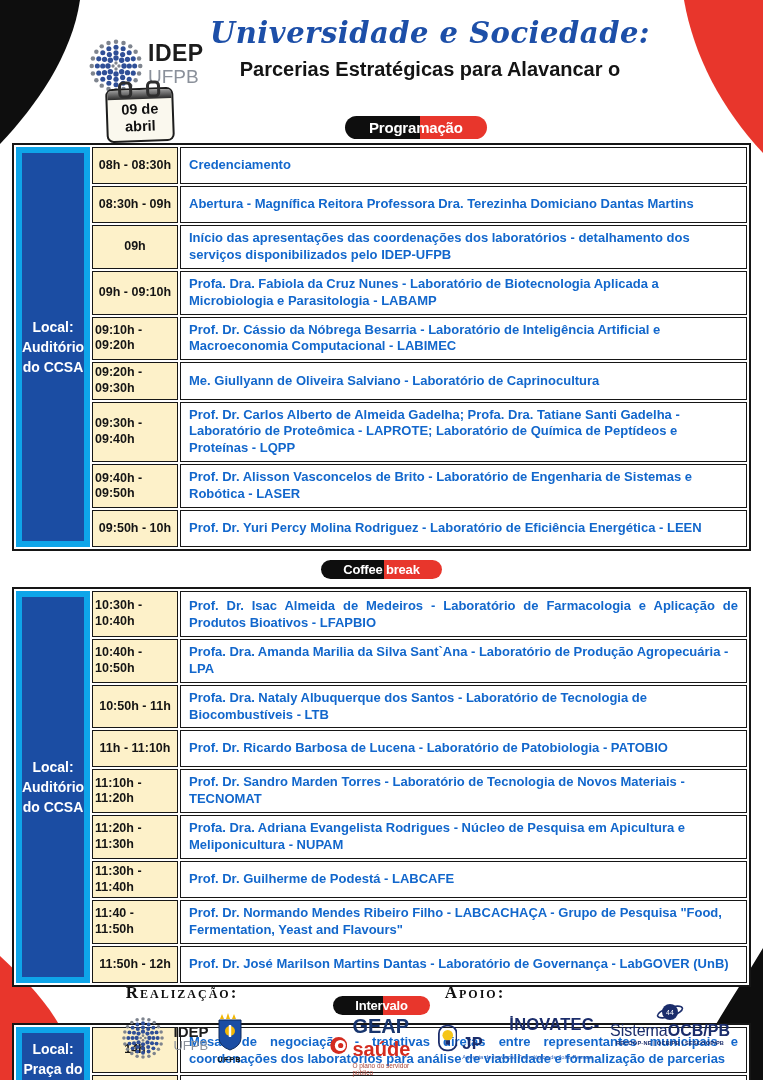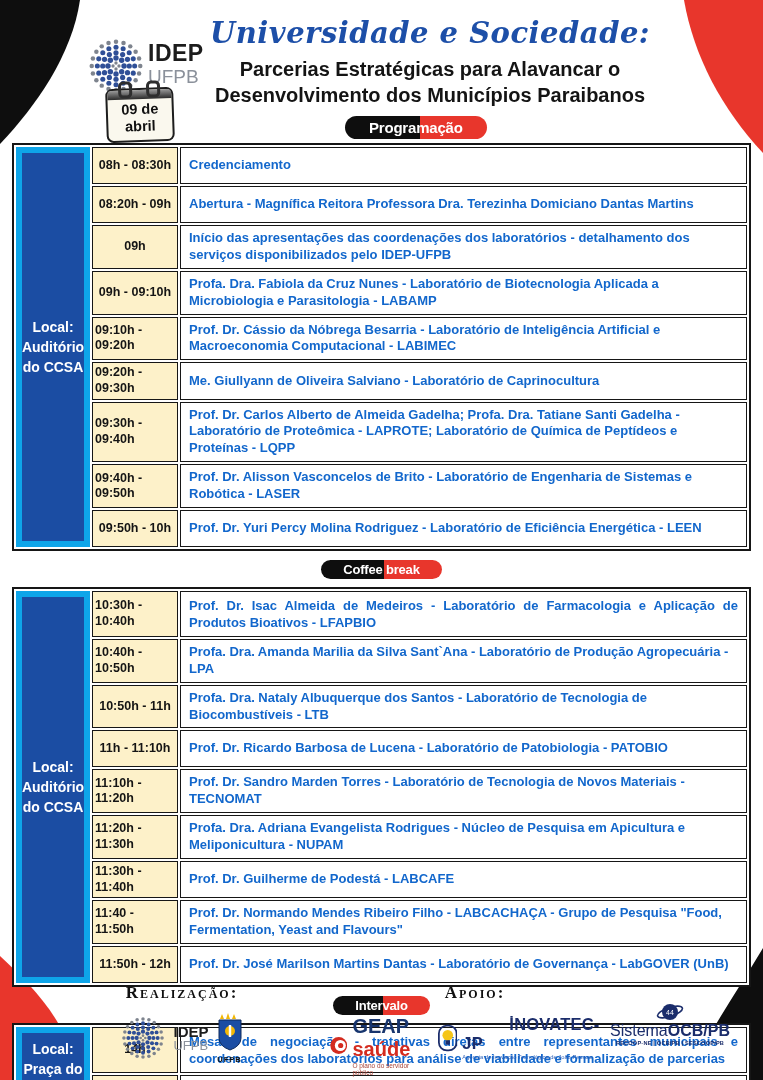--- a/index.html
+++ b/index.html
@@ -155,42 +155,41 @@
           </svg>
       </div>
       <div class="idep-text">
         <span class="l1">IDEP</span>
         <span class="l2">UFPB</span>
       </div>
       <div class="title-wrap">
         <div class="script-title">Universidade e Sociedade:</div>
         <div class="subtitle">
           <span>Parcerias Estratégicas para Alavancar o</span><br>
-          <span>Desenvolvimento dos Municípios Paraibanos</span>
         </div>
       </div>
       <div class="calendar">
         <div class="bar"></div>
         <span class="ring r1"></span>
         <span class="ring r2"></span>
         <span class="cal-line">09 de</span>
         <span class="cal-line">abril</span>
       </div>
       <div class="badge program">Programação</div>
     </div>
 
     <section class="sched s9">
       <div class="loc">Local:
 Auditório
 do CCSA</div>
 
       <div class="cell time">08h - 08:30h</div>
       <div class="cell desc">Credenciamento</div>
 
-      <div class="cell time">08:20h - 09h</div>
+      <div class="cell time">08:30h - 09h</div>
       <div class="cell desc">Abertura - Magnífica Reitora Professora Dra. Terezinha Domiciano Dantas Martins</div>
 
       <div class="cell time">09h</div>
       <div class="cell desc">Início das apresentações das coordenações dos laboratórios - detalhamento dos serviços disponibilizados pelo IDEP-UFPB</div>
 
       <div class="cell time">09h - 09:10h</div>
       <div class="cell desc">Profa. Dra. Fabiola da Cruz Nunes - Laboratório de Biotecnologia Aplicada a Microbiologia e Parasitologia - LABAMP</div>
 
       <div class="cell time">09:10h - 09:20h</div>
       <div class="cell desc">Prof. Dr. Cássio da Nóbrega Besarria - Laboratório de Inteligência Artificial e Macroeconomia Computacional - LABIMEC</div>

